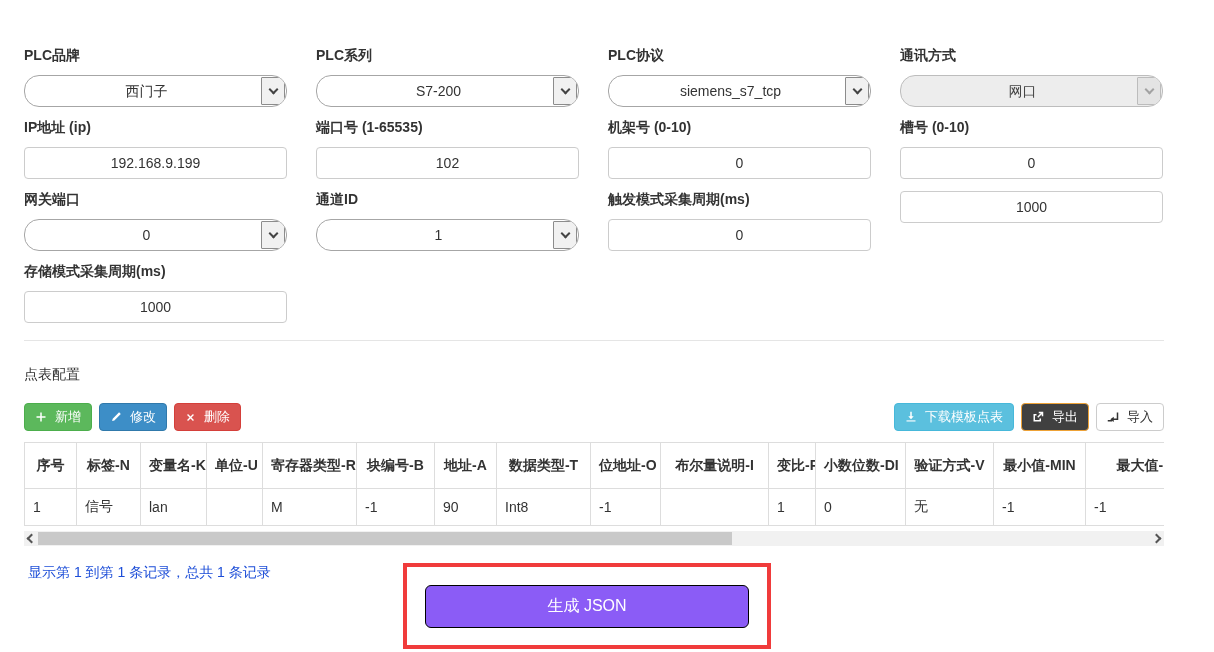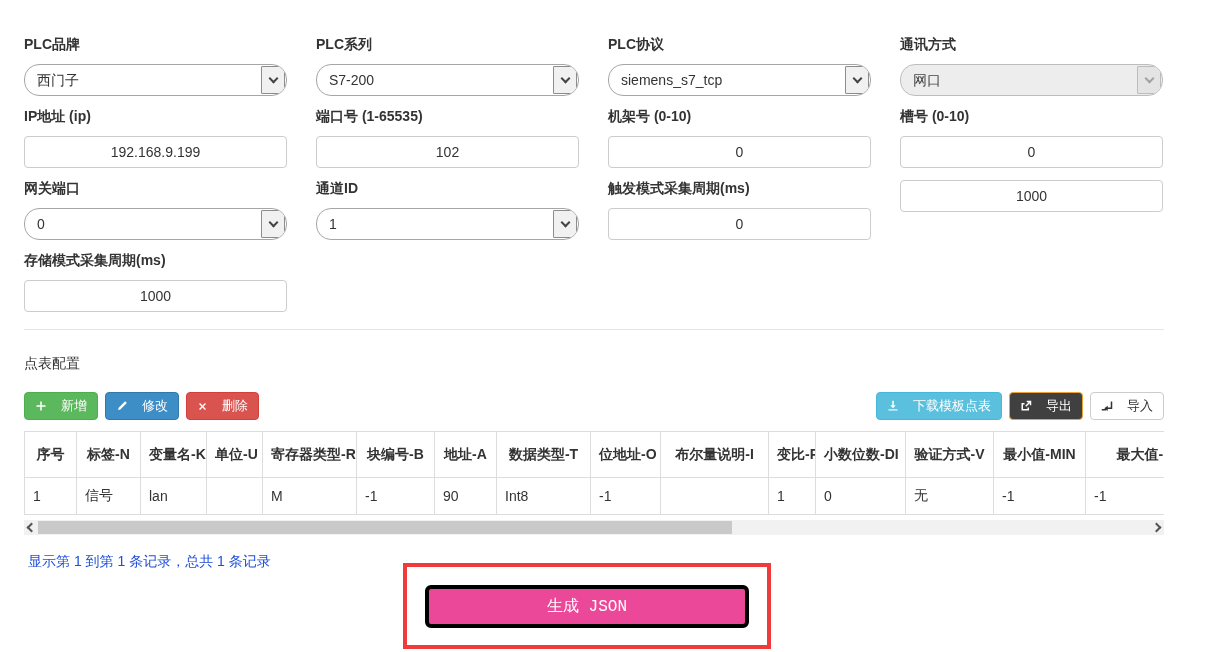--- a/index.html
+++ b/index.html
@@ -1,44 +1,44 @@
 <!DOCTYPE html>
 <html><head>
 <meta charset="utf-8">
 <style>
   * { box-sizing: border-box; margin: 0; padding: 0; }
   html, body { width: 1214px; height: 652px; background: #ffffff; overflow: hidden;
     font-family: "Liberation Sans", "DejaVu Sans", sans-serif; color: #333; }
 
-  .content { position: absolute; left: 24px; top: 36px; width: 1140px; }
+  .content { position: absolute; left: 24px; top: 47px; width: 1140px; }
 
   
   .form-grid { display: grid; grid-template-columns: repeat(4, 263px); column-gap: 29px; row-gap: 12px; }
   .field label { display: block; font-size: 14px; font-weight: 700; line-height: 17px; margin-bottom: 11px; color: #333; }
   .ctl-input { width: 100%; height: 32px; border: 1px solid #ccc; border-radius: 4px;
     padding: 0 12px; font-size: 14px; color: #333; font-family: inherit; background: #fff; text-align: center; }
   .select { position: relative; width: 100%; height: 32px; border: 1px solid #a6a6a6; border-radius: 15px;
     background: #fff; font-size: 14px; line-height: 30px; padding: 0 30px 0 12px; cursor: default;
-    white-space: nowrap; overflow: hidden; }
+    white-space: nowrap; overflow: hidden; text-align: center; }
   .select-btn { position: absolute; right: 1px; top: 1px; bottom: 1px; width: 24px;
     background: #f1f1f1; border: 1px solid #8c8c8c; border-radius: 1px;
     display: flex; align-items: center; justify-content: center; }
   .caret { display: inline-block; width: 7px; height: 7px; border-right: 2px solid #444;
     border-bottom: 2px solid #444; transform: rotate(45deg); margin-top: -4px; }
   .select.disabled { background: #ededed; border-color: #bdbdbd; color: #444; }
   .select.disabled .select-btn { background: #e4e4e4; border-color: #bcbcbc; }
   .select.disabled .caret { border-color: #a2a2a2; }
 
   .divider { margin-top: 17px; border-top: 1px solid #e5e5e5; }
   .section-title { margin-top: 25px; font-size: 14px; font-weight: 400; }
 
   
   .toolbar { margin-top: 19px; display: flex; align-items: center; }
   .btn { height: 28px; padding: 0 10px; font-size: 13px; border-radius: 4px; border: 1px solid transparent;
-    display: inline-flex; align-items: center; gap: 14px; color: #fff; cursor: pointer; font-family: inherit; }
+    display: inline-flex; align-items: center; gap: 8px; color: #fff; cursor: pointer; font-family: inherit; }
   .btn svg { display: block; }
   .btn + .btn { margin-left: 7px; }
   .btn-add { background: #5cb85c; border-color: #4cae4c; }
   .btn-edit { background: #3d8ec7; border-color: #3079ab; }
   .btn-del { background: #d9534f; border-color: #d43f3a; }
   .toolbar-right { margin-left: auto; display: flex; }
   .btn-download { background: #5bc0de; border-color: #46b8da; }
   .btn-export { background: #404040; border-color: #eea236; }
   .btn-import { background: #fff; border-color: #ccc; color: #333; }
 
@@ -58,22 +58,22 @@
   .hthumb { position: absolute; left: 14px; top: 1px; height: 13px; width: 694px; background: #c9c9c9; }
   .harrow { position: absolute; top: 4px; width: 7px; height: 7px; border-right: 2px solid #555; border-bottom: 2px solid #555; }
   .harrow.left  { left: 4px;  transform: rotate(135deg); }
   .harrow.right { right: 4px; transform: rotate(-45deg); }
 
   .summary { margin-top: 18px; font-size: 14px; color: #1d4ed8; padding-left: 4px; }
 
   
   .gen-area { position: absolute; left: 403px; top: 563px; width: 368px; height: 86px;
     border: 4px solid #f03b3b; display: flex; align-items: center; justify-content: center; }
-  .gen-btn { width: 324px; height: 43px; background: #ec4899; border: 4px solid #000000;
-    border-radius: 6px; color: #fff; font-size: 16px; cursor: pointer; font-family: Liberation Mono, monospace; }
+  .gen-btn { width: 324px; height: 43px; background: #8b5cf6; border: 1px solid #000000;
+    border-radius: 6px; color: #fff; font-size: 16px; cursor: pointer; font-family: Liberation Sans, sans-serif; }
 </style>
 </head>
 <body>
 
 <div class="content">
 
   <div class="form-grid">
 
     <div class="field">
       <label>PLC品牌</label>

